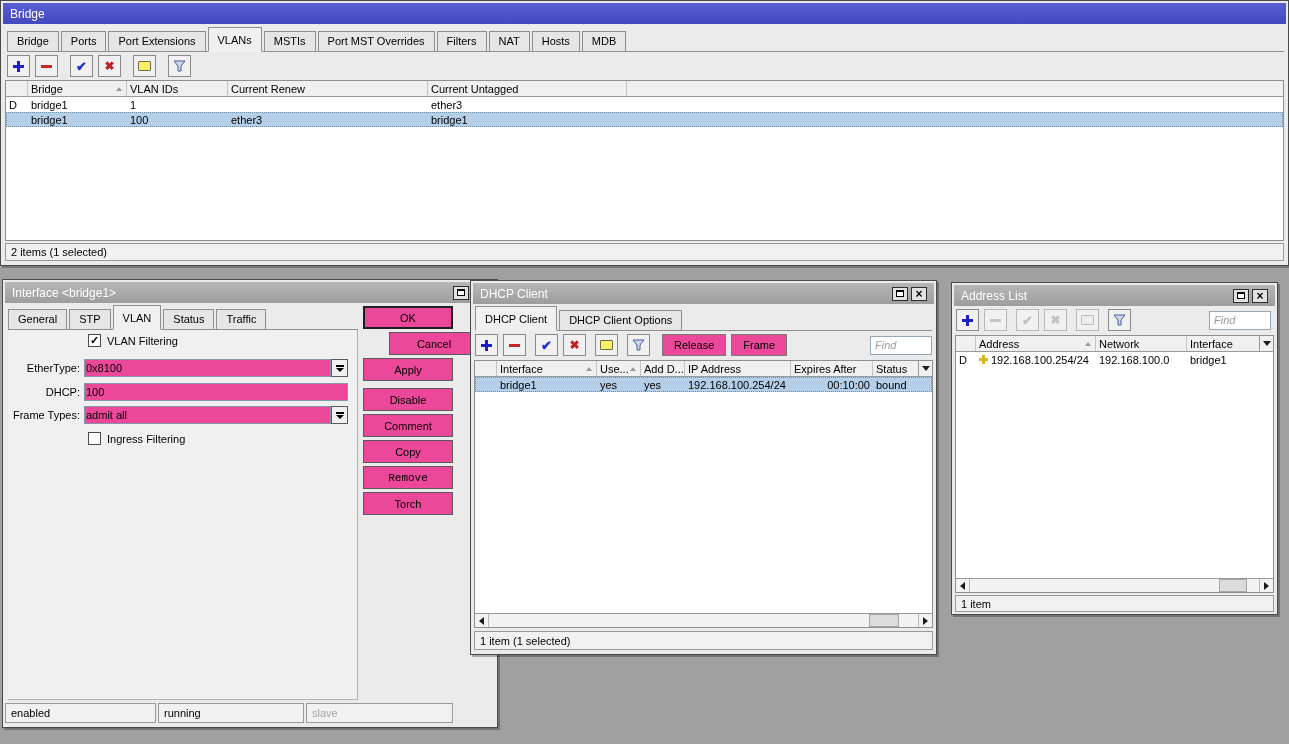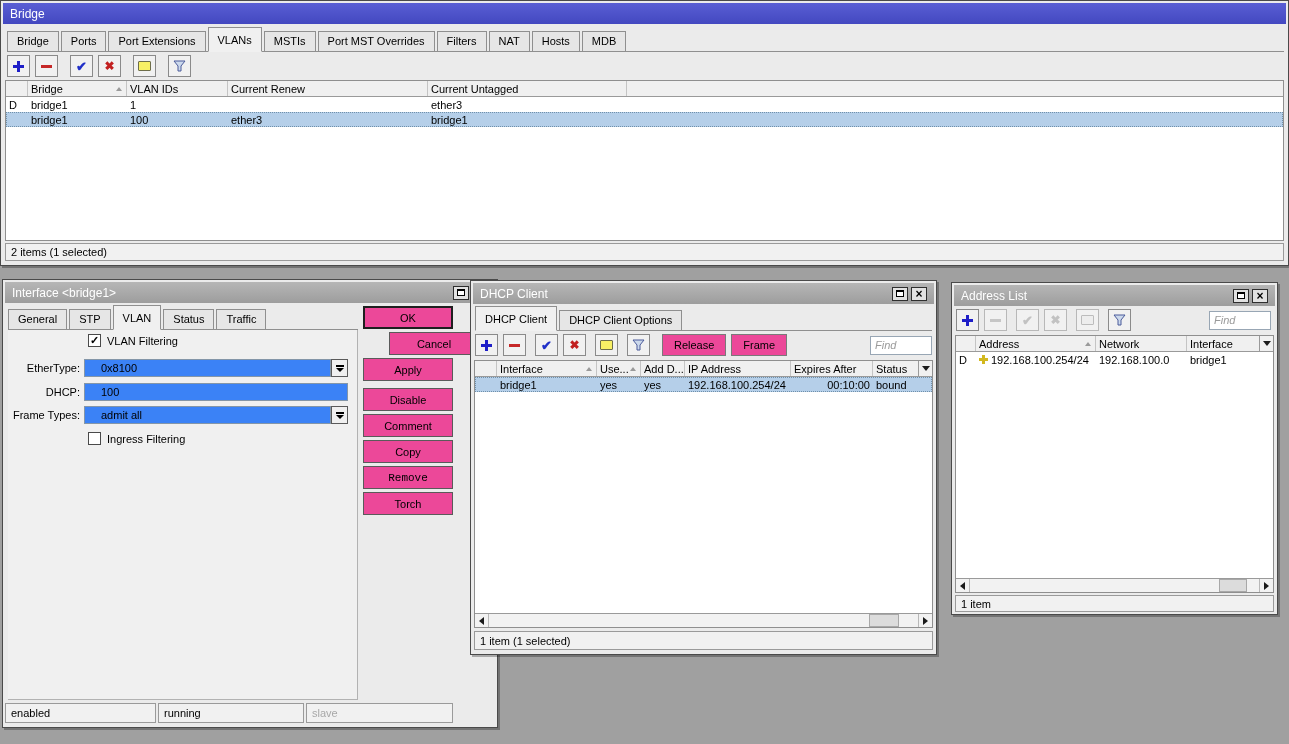--- a/index.html
+++ b/index.html
@@ -93,21 +93,21 @@
   .sthumb { position:absolute; top:0; height:13px; background:#dcdcdc; border:1px solid #a8a8a8; cursor:default; }
 
   .statusbox {
     position:absolute; background:#f1f1f1; border:1px solid #9a9a9a;
     display:flex; align-items:center; padding:0 5px; white-space:nowrap;
   }
   .statusbox.dim { color:#a8a8a8; }
 
   .panel { position:absolute; background:#f0f0f0; border-right:1px solid #b2b2b2; border-bottom:1px solid #b2b2b2; }
   .fld-label { position:absolute; text-align:right; }
-  .fld { position:absolute; height:18px; border:1px solid #8496a8; background:#3b82f6; font-family:inherit; font-size:11px; padding:0 16px; }
+  .fld { position:absolute; height:18px; border:1px solid #8496a8; background:#ec4899; font-family:inherit; font-size:11px; padding:0 1px; }
   .dd-btn { position:absolute; width:17px; height:18px; border:1px solid #5a5a5a; background:#f0f0f0;
             display:flex; flex-direction:column; align-items:center; justify-content:center; cursor:default; }
   .dd-bar { width:8px; height:2px; background:#000; margin-bottom:1px; }
   .dd-tri { width:0; height:0; border-left:4px solid transparent; border-right:4px solid transparent; border-top:4px solid #000; }
   .checkbox { position:absolute; width:13px; height:13px; background:#fff; border:1px solid #4a4a4a;
               display:flex; align-items:center; justify-content:center; cursor:default; }
   .check-mark { font-size:11px; font-weight:bold; line-height:1; color:#000; }
   .cb-label { position:absolute; white-space:nowrap; }
 </style>
 </head>

